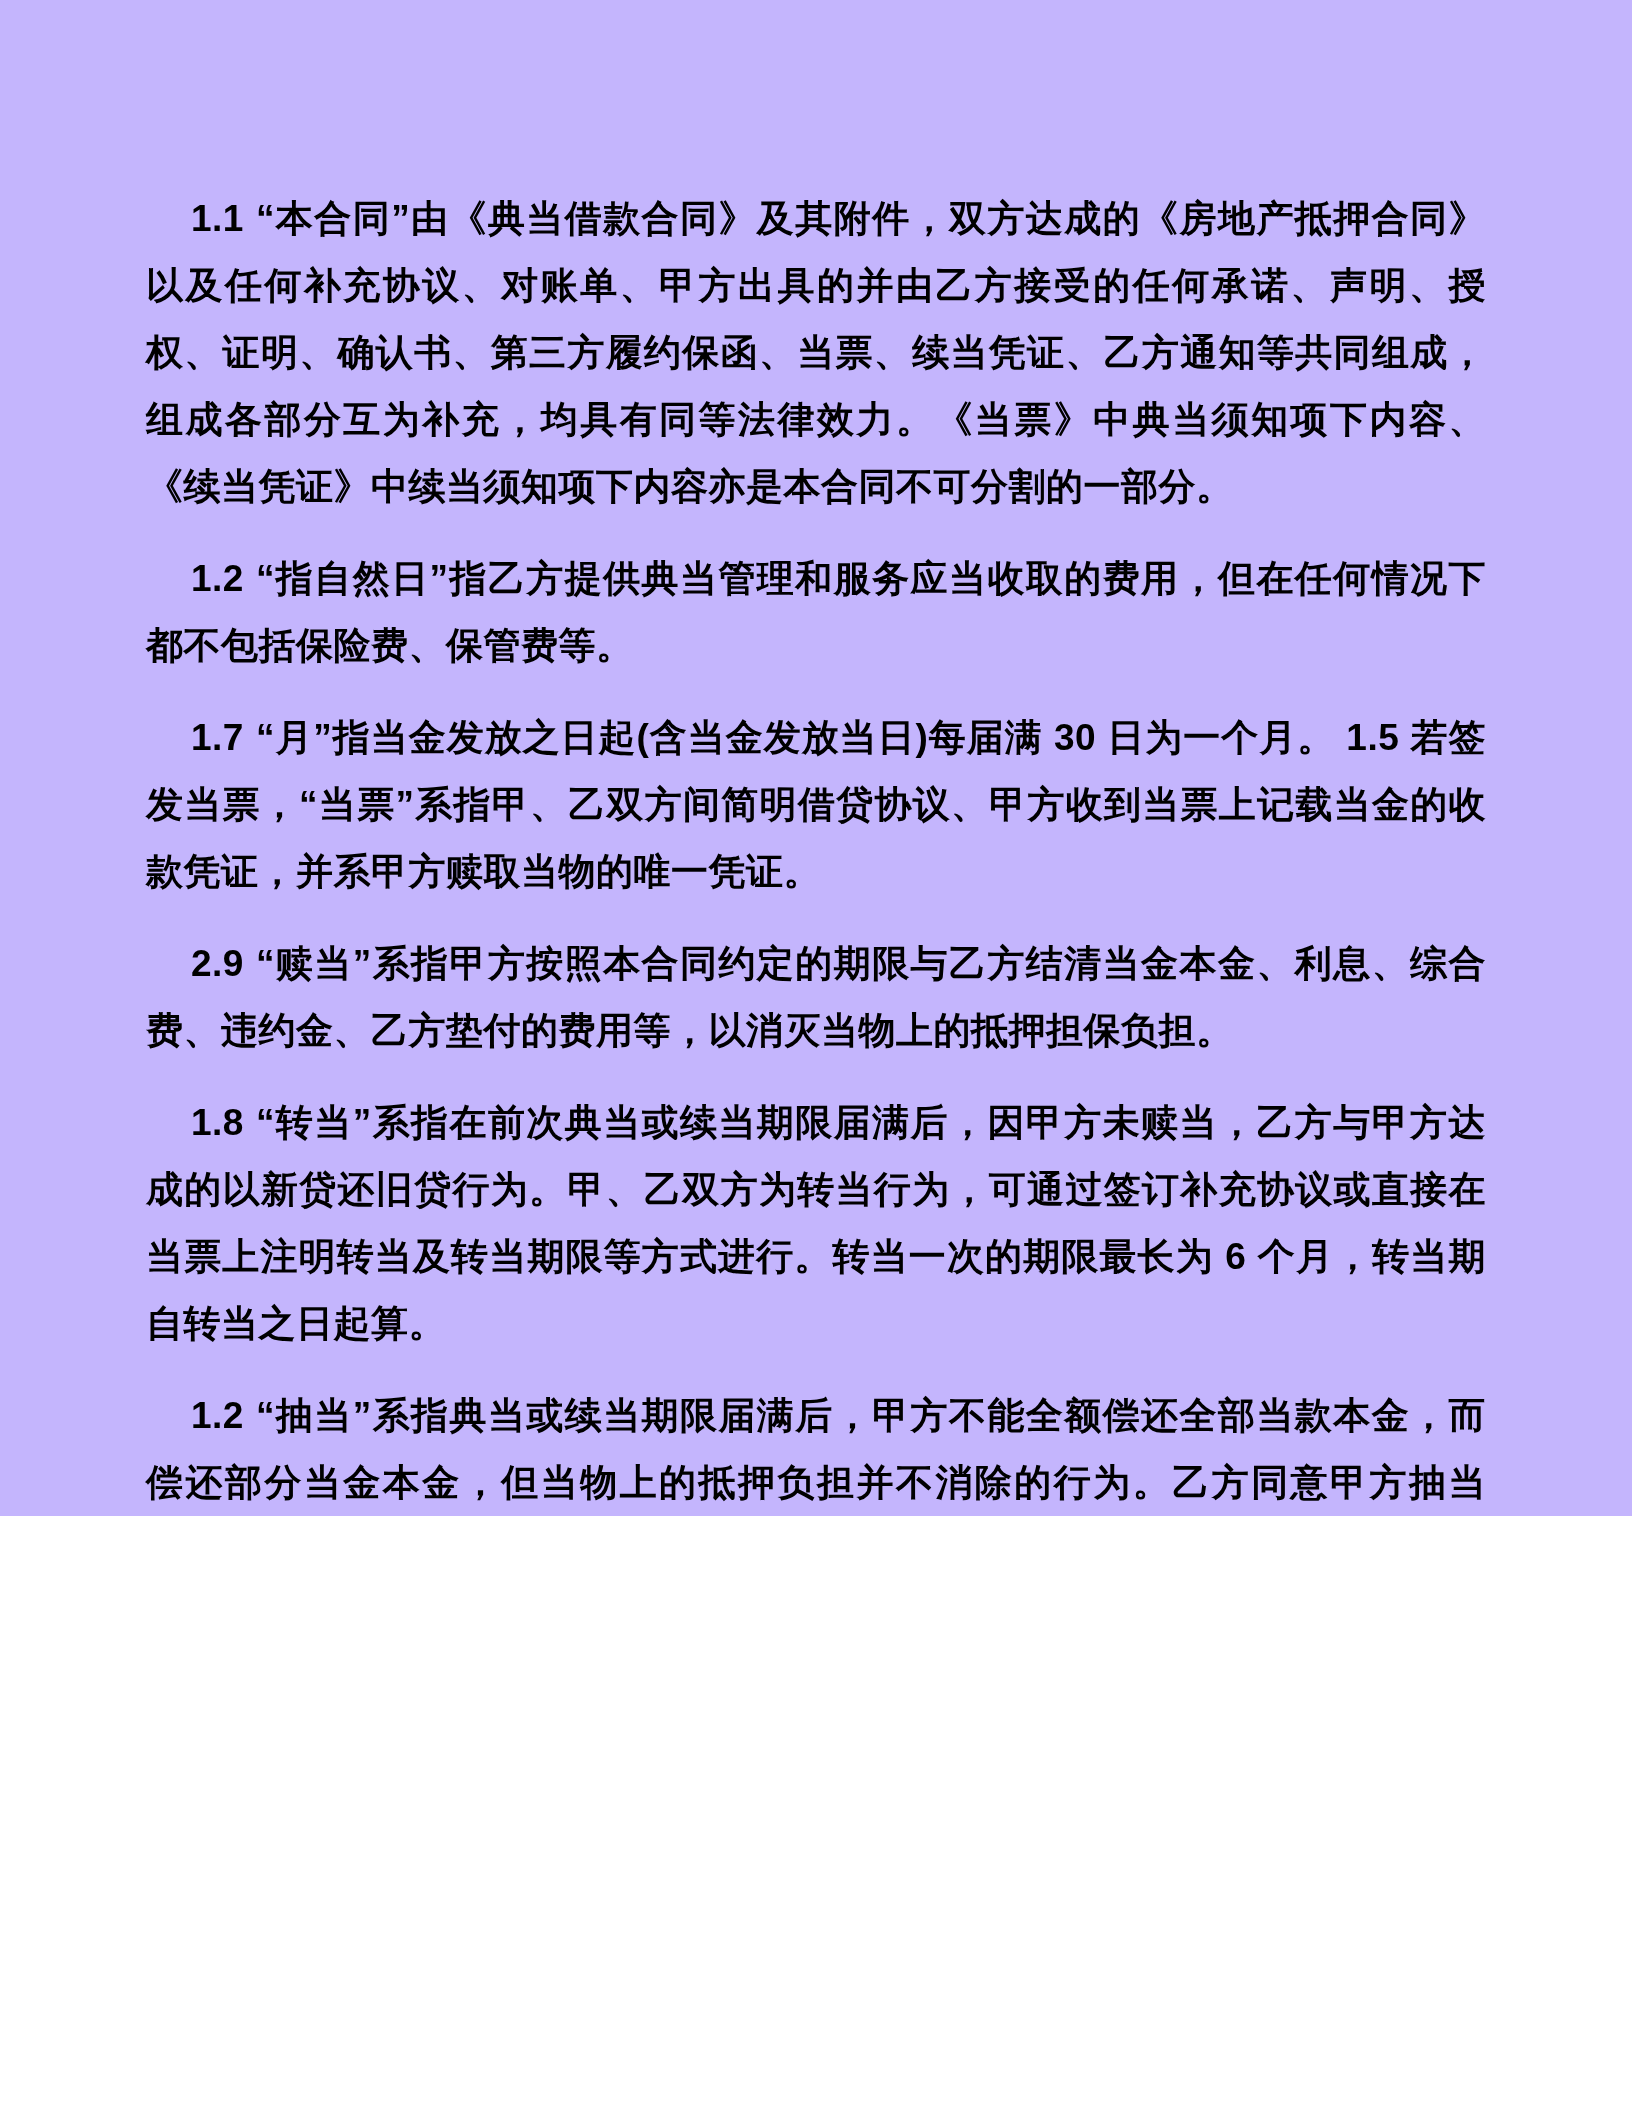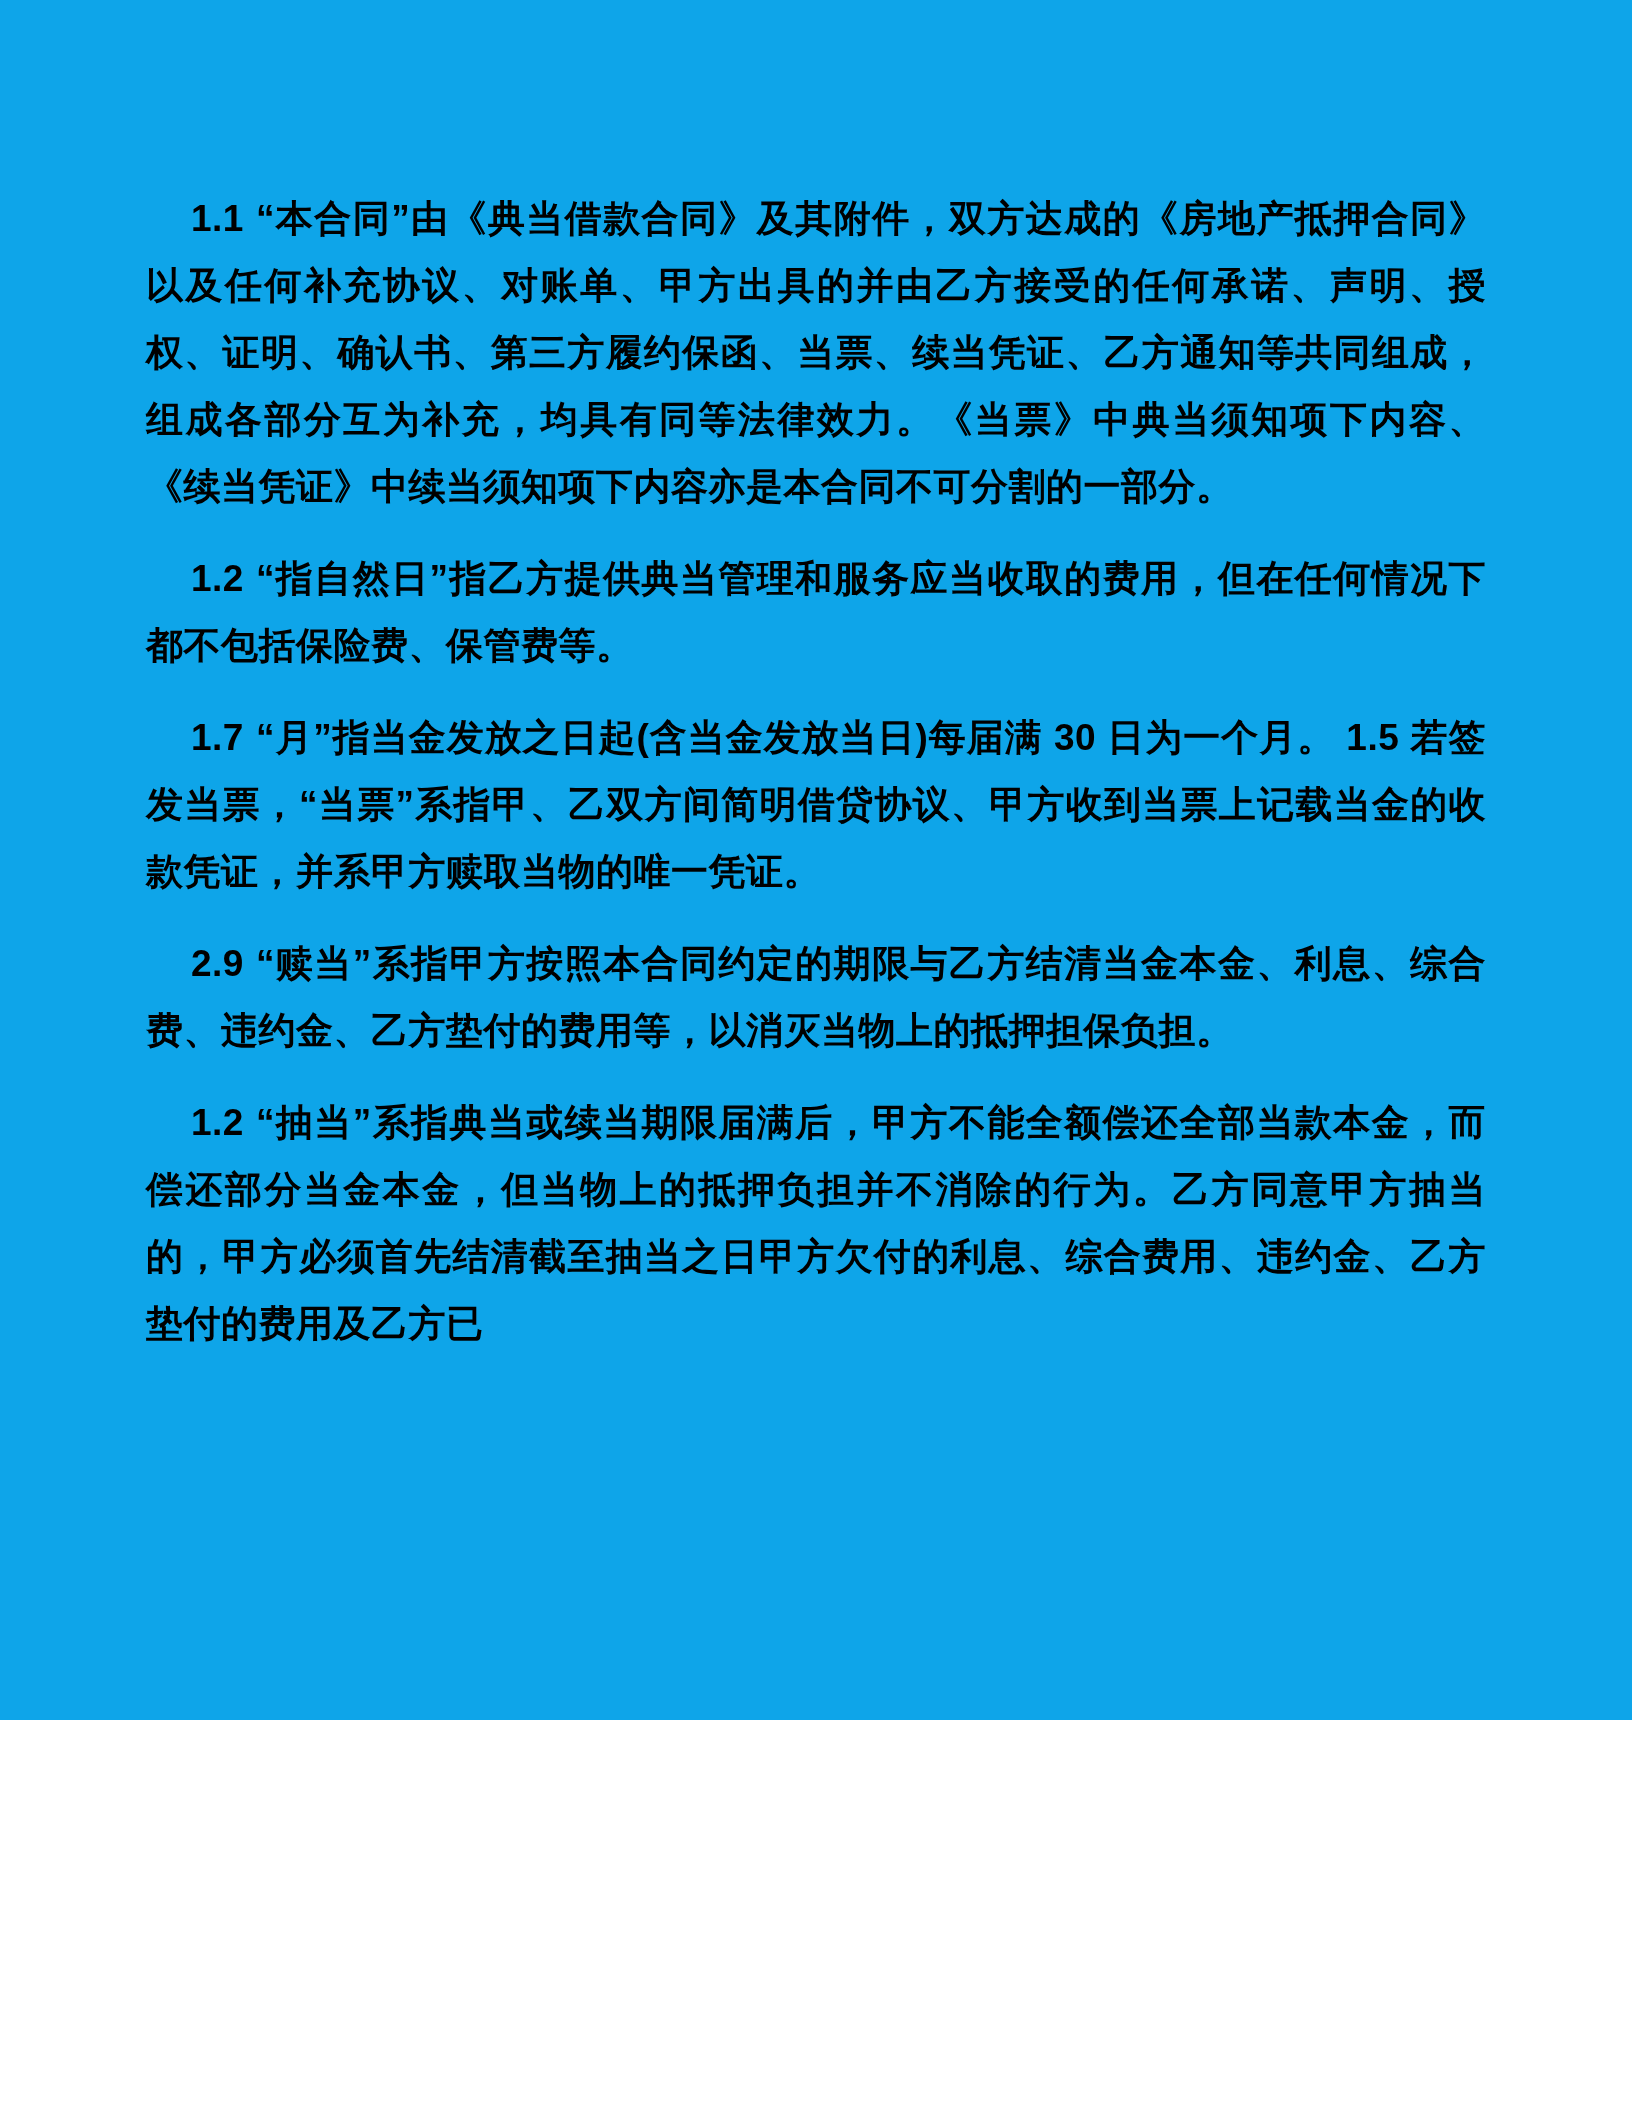--- a/index.html
+++ b/index.html
@@ -4,22 +4,22 @@
 <title>典当借款合同 - 定义条款页</title>
 <style>
   html, body {
     margin: 0;
     padding: 0;
     background: #ffffff;
   }
   .page {
     position: relative;
     width: 1632px;
-    height: 1720px;
-    background: #0ea5e9;
+    height: 1516px;
+    background: #c4b5fd;
     overflow: hidden;
     font-family: "Liberation Sans", "DejaVu Sans", sans-serif;
   }
   .content {
     position: absolute;
     left: 146px;
     top: 185px;
     width: 1340px;
     color: #000000;
   }
@@ -45,15 +45,16 @@
 </style>
 </head>
 <body>
 
 <div class="page">
   <div class="content" id="clauses-container">
       <p class="clause"><span class="clause-number">1.1</span><span class="clause-body">“本合同”由《典当借款合同》及其附件，双方达成的《房地产抵押合同》以及任何补充协议、对账单、甲方出具的并由乙方接受的任何承诺、声明、授权、证明、确认书、第三方履约保函、当票、续当凭证、乙方通知等共同组成，组成各部分互为补充，均具有同等法律效力。《当票》中典当须知项下内容、《续当凭证》中续当须知项下内容亦是本合同不可分割的一部分。</span></p>
       <p class="clause"><span class="clause-number">1.2</span><span class="clause-body">“指自然日”指乙方提供典当管理和服务应当收取的费用，但在任何情况下都不包括保险费、保管费等。</span></p>
       <p class="clause"><span class="clause-number">1.7</span><span class="clause-body">“月”指当金发放之日起(含当金发放当日)每届满 30 日为一个月。 1.5 若签发当票，“当票”系指甲、乙双方间简明借贷协议、甲方收到当票上记载当金的收款凭证，并系甲方赎取当物的唯一凭证。</span></p>
       <p class="clause"><span class="clause-number">2.9</span><span class="clause-body">“赎当”系指甲方按照本合同约定的期限与乙方结清当金本金、利息、综合费、违约金、乙方垫付的费用等，以消灭当物上的抵押担保负担。</span></p>
+      <p class="clause"><span class="clause-number">1.8</span><span class="clause-body">“转当”系指在前次典当或续当期限届满后，因甲方未赎当，乙方与甲方达成的以新贷还旧贷行为。甲、乙双方为转当行为，可通过签订补充协议或直接在当票上注明转当及转当期限等方式进行。转当一次的期限最长为 6 个月，转当期自转当之日起算。</span></p>
       <p class="clause"><span class="clause-number">1.2</span><span class="clause-body">“抽当”系指典当或续当期限届满后，甲方不能全额偿还全部当款本金，而偿还部分当金本金，但当物上的抵押负担并不消除的行为。乙方同意甲方抽当的，甲方必须首先结清截至抽当之日甲方欠付的利息、综合费用、违约金、乙方垫付的费用及乙方已</span></p>
     </div>
 </div>
 
 </body></html>

